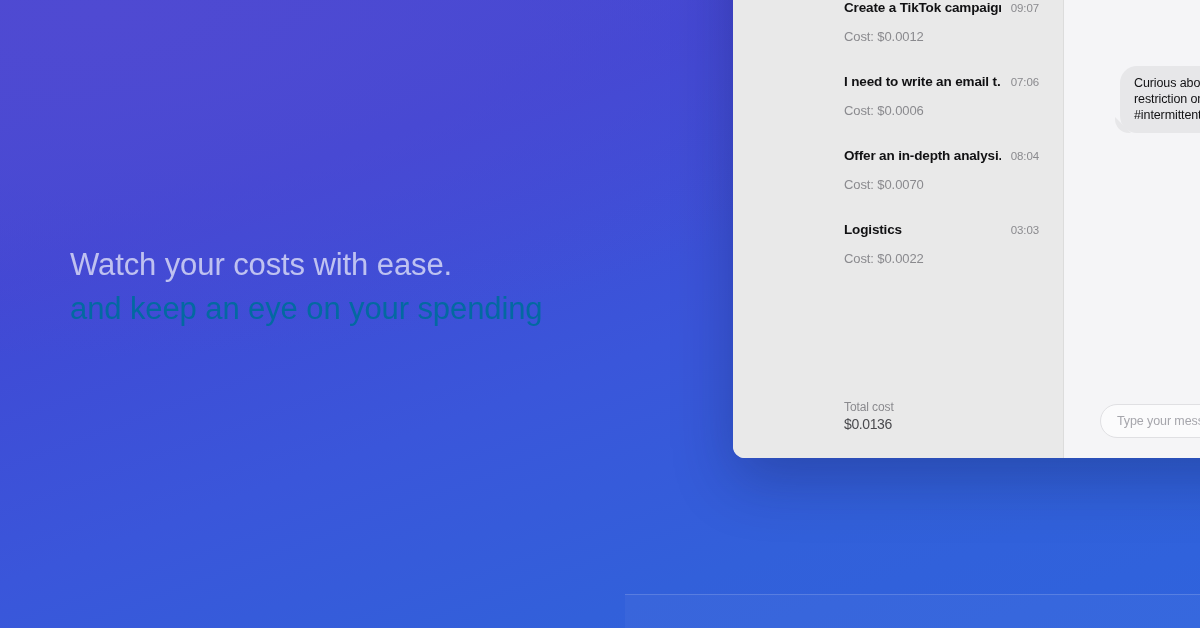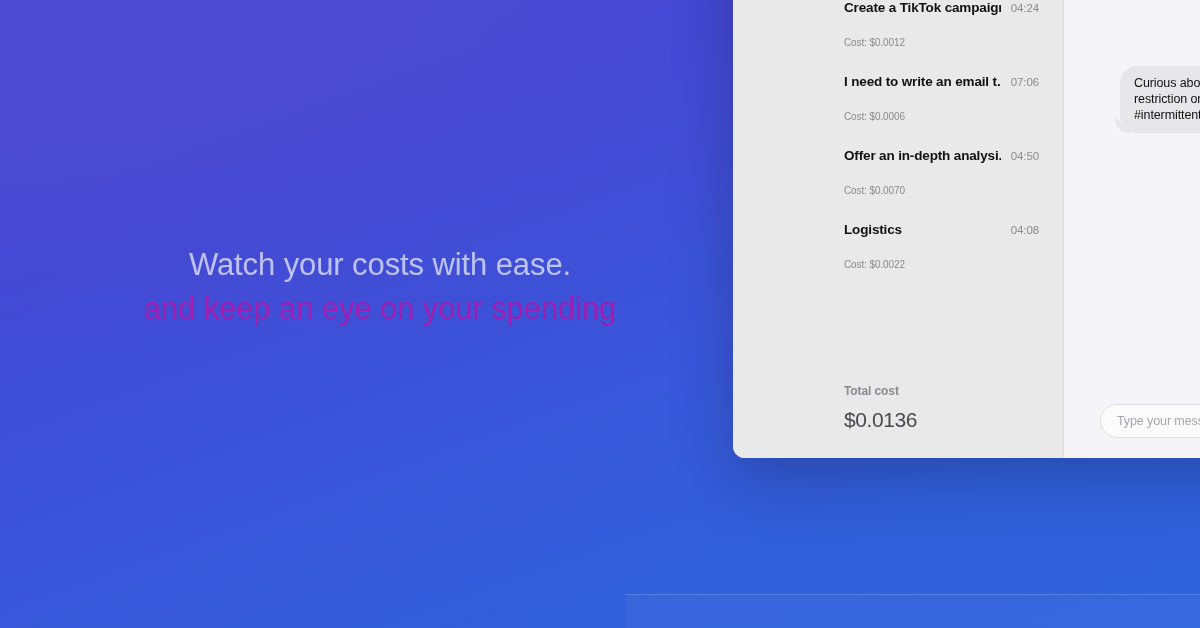--- a/index.html
+++ b/index.html
@@ -35,24 +35,23 @@
     left: 70px;
     top: 243px;
     width: 620px;
   }
   .hero-line {
     font-size: 31px;
     line-height: 44px;
     font-weight: 400;
     letter-spacing: -0.1px;
     white-space: nowrap;
-    text-align: center;
   }
   .hero-line-1 { color: rgba(255,255,255,0.66); }
-  .hero-line-2 { color: #a21caf; }
+  .hero-line-2 { color: #0369a1; }
 
   
   .app-window {
     position: absolute;
     left: 733px;
     top: -120px;
     width: 640px;
     height: 578px;
     border-radius: 12px;
     background: #f5f5f7;
@@ -98,38 +97,37 @@
     text-overflow: clip;
     max-width: 172px;
   }
   .convo-time {
     font-size: 11.5px;
     color: #8a8a8e;
     flex: 0 0 auto;
     letter-spacing: -0.1px;
   }
   .convo-cost {
-    margin-top: 22px;
-    font-size: 10px;
+    margin-top: 14px;
+    font-size: 13px;
     color: #8a8a8e;
     letter-spacing: -0.1px;
   }
 
   .total-block {
     padding: 0 24px 26px 111px;
   }
   .total-label {
     font-size: 12px;
     color: #8a8a8e;
     letter-spacing: -0.1px;
-    margin-bottom: 10px;
-    font-weight: bold;
+    margin-bottom: 2px;
   }
   .total-value {
-    font-size: 21px;
+    font-size: 14px;
     color: #4a4a4e;
     font-weight: 400;
     letter-spacing: -0.4px;
   }
 
   
   .chat-pane {
     flex: 1 1 auto;
     background: #f5f5f7;
     position: relative;
@@ -207,45 +205,45 @@
 
 <div class="app-window">
 
   <div class="sidebar">
 
     <div class="convo-list">
 
       <div class="convo-item">
         <div class="convo-top">
           <div class="convo-title">Create a TikTok campaign...</div>
-          <div class="convo-time">04:24</div>
+          <div class="convo-time">09:07</div>
         </div>
         <div class="convo-cost">Cost: $0.0012</div>
       </div>
 
       <div class="convo-item">
         <div class="convo-top">
           <div class="convo-title">I need to write an email t...</div>
           <div class="convo-time">07:06</div>
         </div>
         <div class="convo-cost">Cost: $0.0006</div>
       </div>
 
       <div class="convo-item">
         <div class="convo-top">
           <div class="convo-title">Offer an in-depth analysi...</div>
-          <div class="convo-time">04:50</div>
+          <div class="convo-time">08:04</div>
         </div>
         <div class="convo-cost">Cost: $0.0070</div>
       </div>
 
       <div class="convo-item">
         <div class="convo-top">
           <div class="convo-title">Logistics</div>
-          <div class="convo-time">04:08</div>
+          <div class="convo-time">03:03</div>
         </div>
         <div class="convo-cost">Cost: $0.0022</div>
       </div>
 
     </div>
 
     <div class="total-block">
       <div class="total-label">Total cost</div>
       <div class="total-value">$0.0136</div>
     </div>

